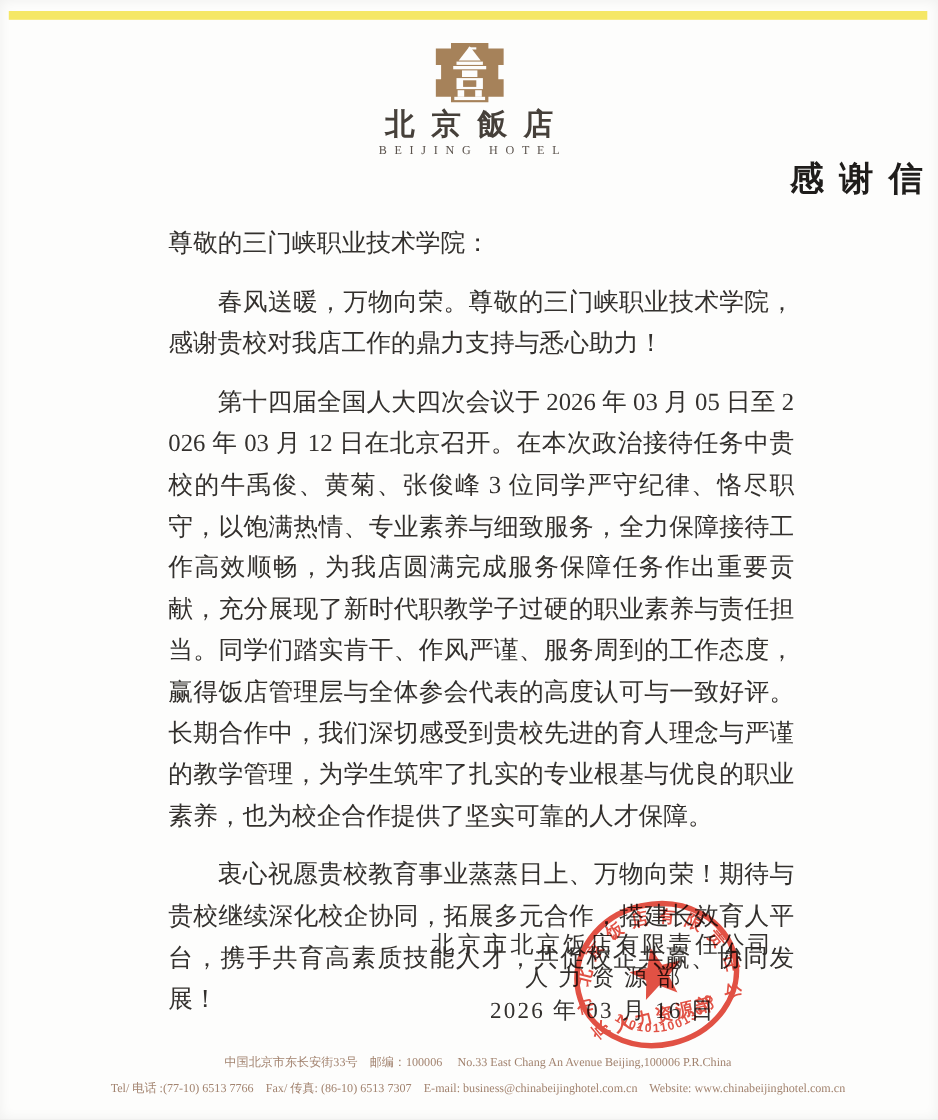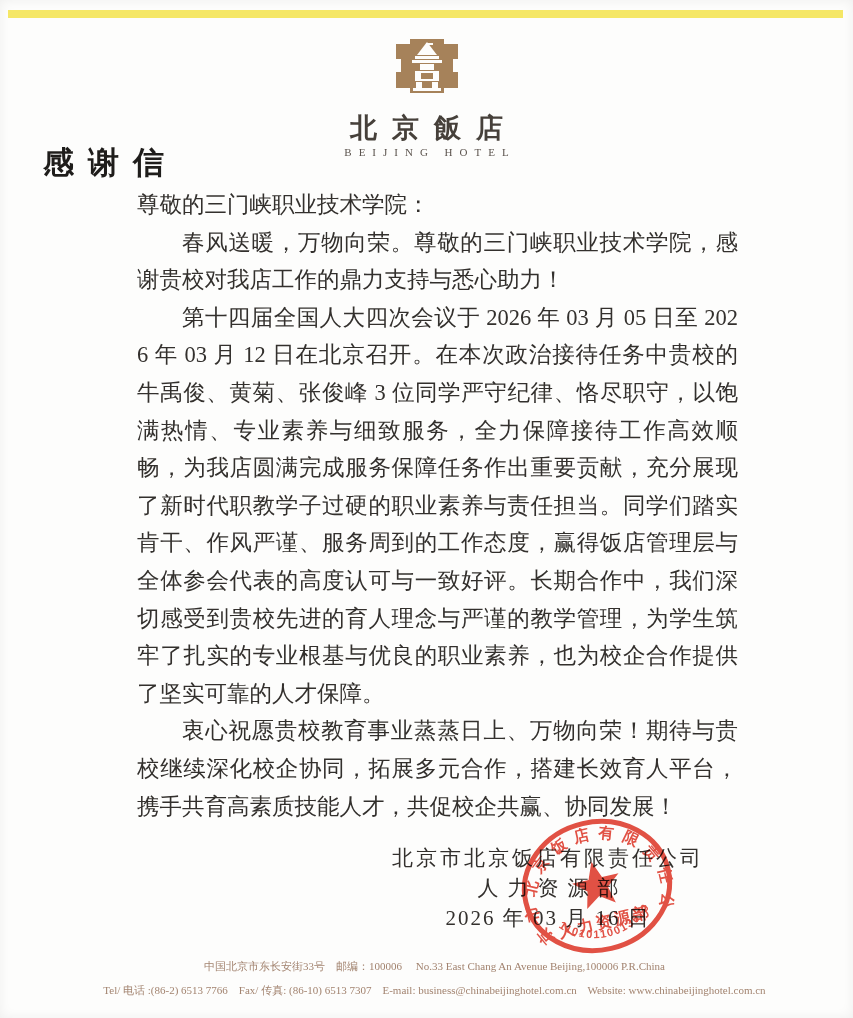--- a/index.html
+++ b/index.html
@@ -13,47 +13,47 @@
     box-shadow:inset 0 0 12px rgba(0,0,0,.06);
   }
   .top-bar{
     position:absolute;top:10px;left:8px;right:10px;height:8px;
   }
   .logo-block{
     position:absolute;top:38px;left:0;right:0;text-align:center;
   }
   .emblem{display:block;margin:0 auto;}
   .brand-cn{
-    margin-top:16px;
+    margin-top:1px;
     font-size:27px;font-weight:bold;
     letter-spacing:15px;text-indent:15px;
     color:#46403a;
   }
   .brand-en{
     margin-top:0px;
     font-size:11px;
     letter-spacing:7px;text-indent:7px;
     color:#5b534d;
   }
   .doc-title{
     position:absolute;top:142px;left:0;right:0;
-    text-align:left;
+    text-align:right;
     font-size:31px;font-weight:bold;
     letter-spacing:14px;text-indent:14px;
     color:#1f1d1b;
     margin-left:29px;
   }
   .letter-body{
     position:absolute;top:186px;left:137px;width:601px;
     font-size:22.5px;line-height:37.6px;
     color:#33302d;
     text-align:justify;
     word-break:break-all;
   }
-  .letter-body p{margin:0;}
+  .letter-body p{margin:16px;}
   .letter-body p.indent{text-indent:2em;}
   .signature{
     position:absolute;top:843px;left:392px;width:312px;
     text-align:center;
     color:#33302d;
     font-size:21px;line-height:30px;
   }
   .sig-company{letter-spacing:3px;}
   .sig-dept{letter-spacing:9px;text-indent:9px;}
   .sig-date{letter-spacing:2px;text-align:center;}
@@ -123,16 +123,16 @@
       <textPath href="#arcTop" startOffset="50%" text-anchor="middle">北京市北京饭店有限责任公司</textPath>
     </text>
     <text x="0" y="42" font-size="16" fill="#df392b" letter-spacing="3" text-anchor="middle" font-family="Liberation Serif, serif" font-weight="bold">人力资源部</text>
     <text font-size="11" fill="#df392b" letter-spacing="1.5" font-family="Liberation Sans, sans-serif" font-weight="bold">
       <textPath href="#arcBottom" startOffset="50%" text-anchor="middle">11010110013670</textPath>
     </text>
   </svg>
 
   <div class="footer">
     <div>中国北京市东长安街33号    邮编：100006     No.33 East Chang An Avenue Beijing,100006 P.R.China</div>
-    <div>Tel/ 电话 :(86-2) 6513 7766    Fax/ 传真: (86-10) 6513 7307    E-mail: business@chinabeijinghotel.com.cn    Website: www.chinabeijinghotel.com.cn</div>
+    <div>Tel/ 电话 :(77-10) 6513 7766    Fax/ 传真: (86-10) 6513 7307    E-mail: business@chinabeijinghotel.com.cn    Website: www.chinabeijinghotel.com.cn</div>
   </div>
 
 </div>
 
 </body></html>

